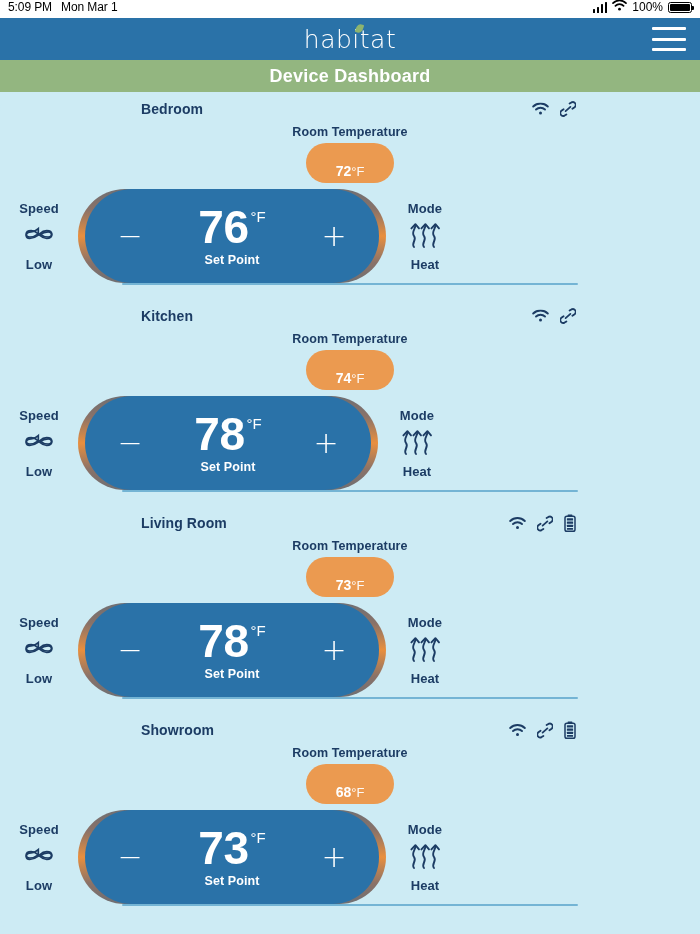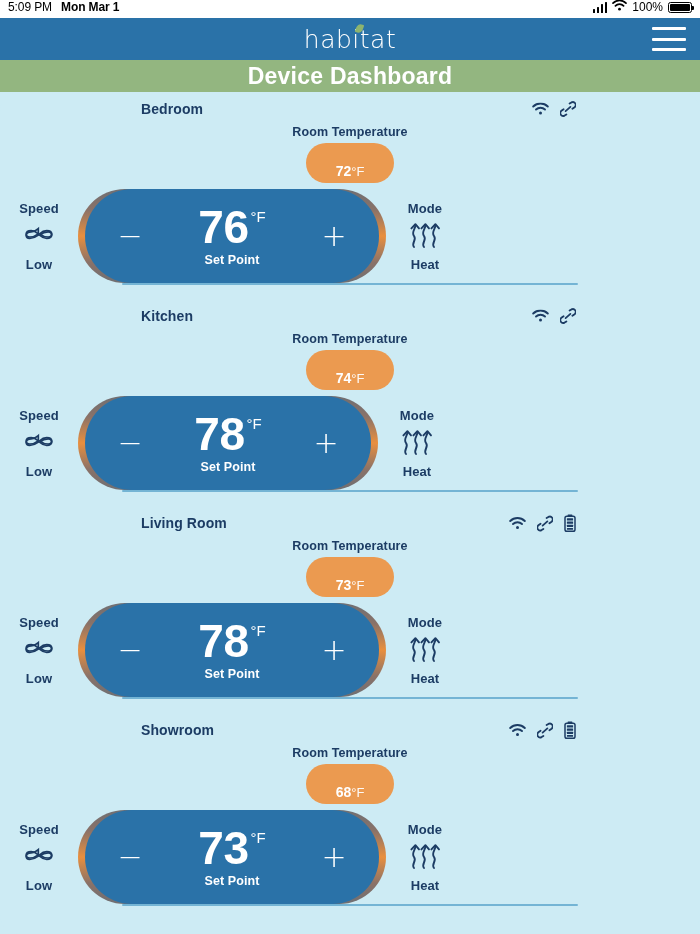--- a/index.html
+++ b/index.html
@@ -18,21 +18,21 @@
     background: #ffffff;
     display: flex;
     align-items: flex-start;
     padding: 0 8px;
     font-size: 12px;
     color: #000;
     font-family: "Liberation Sans", sans-serif;
   }
   .sb-left { display: flex; align-items: center; gap: 9px; }
   .sb-time { font-weight: 400; letter-spacing: -0.1px; }
-  .sb-date { font-weight: 700; letter-spacing: -0.1px; }
+  .sb-date { font-weight: 400; letter-spacing: -0.1px; }
   .sb-right {
     margin-left: auto;
     display: flex;
     align-items: center;
     gap: 5px;
   }
   .sb-pct { font-size: 12px; }
 
   .signal-bars { display: flex; align-items: flex-end; gap: 1.5px; height: 11px; }
   .signal-bars i { width: 2.5px; background: #000; display: block; border-radius: 0.5px; }
@@ -89,21 +89,21 @@
   }
   .hamburger i { display: block; height: 3px; background: #fff; border-radius: 1px; width: 100%; }
 
   
   .banner {
     height: 32px;
     background: #93b680;
     display: flex; align-items: center; justify-content: center;
   }
   .banner h1 {
-    font-size: 23px;
+    font-size: 18px;
     color: #ffffff;
     font-weight: bold;
     letter-spacing: 0.25px;
   }
 
   
   .dashboard {
     background: #cdebf4;
     height: calc(934px - 18px - 42px - 32px);
     overflow: hidden;

